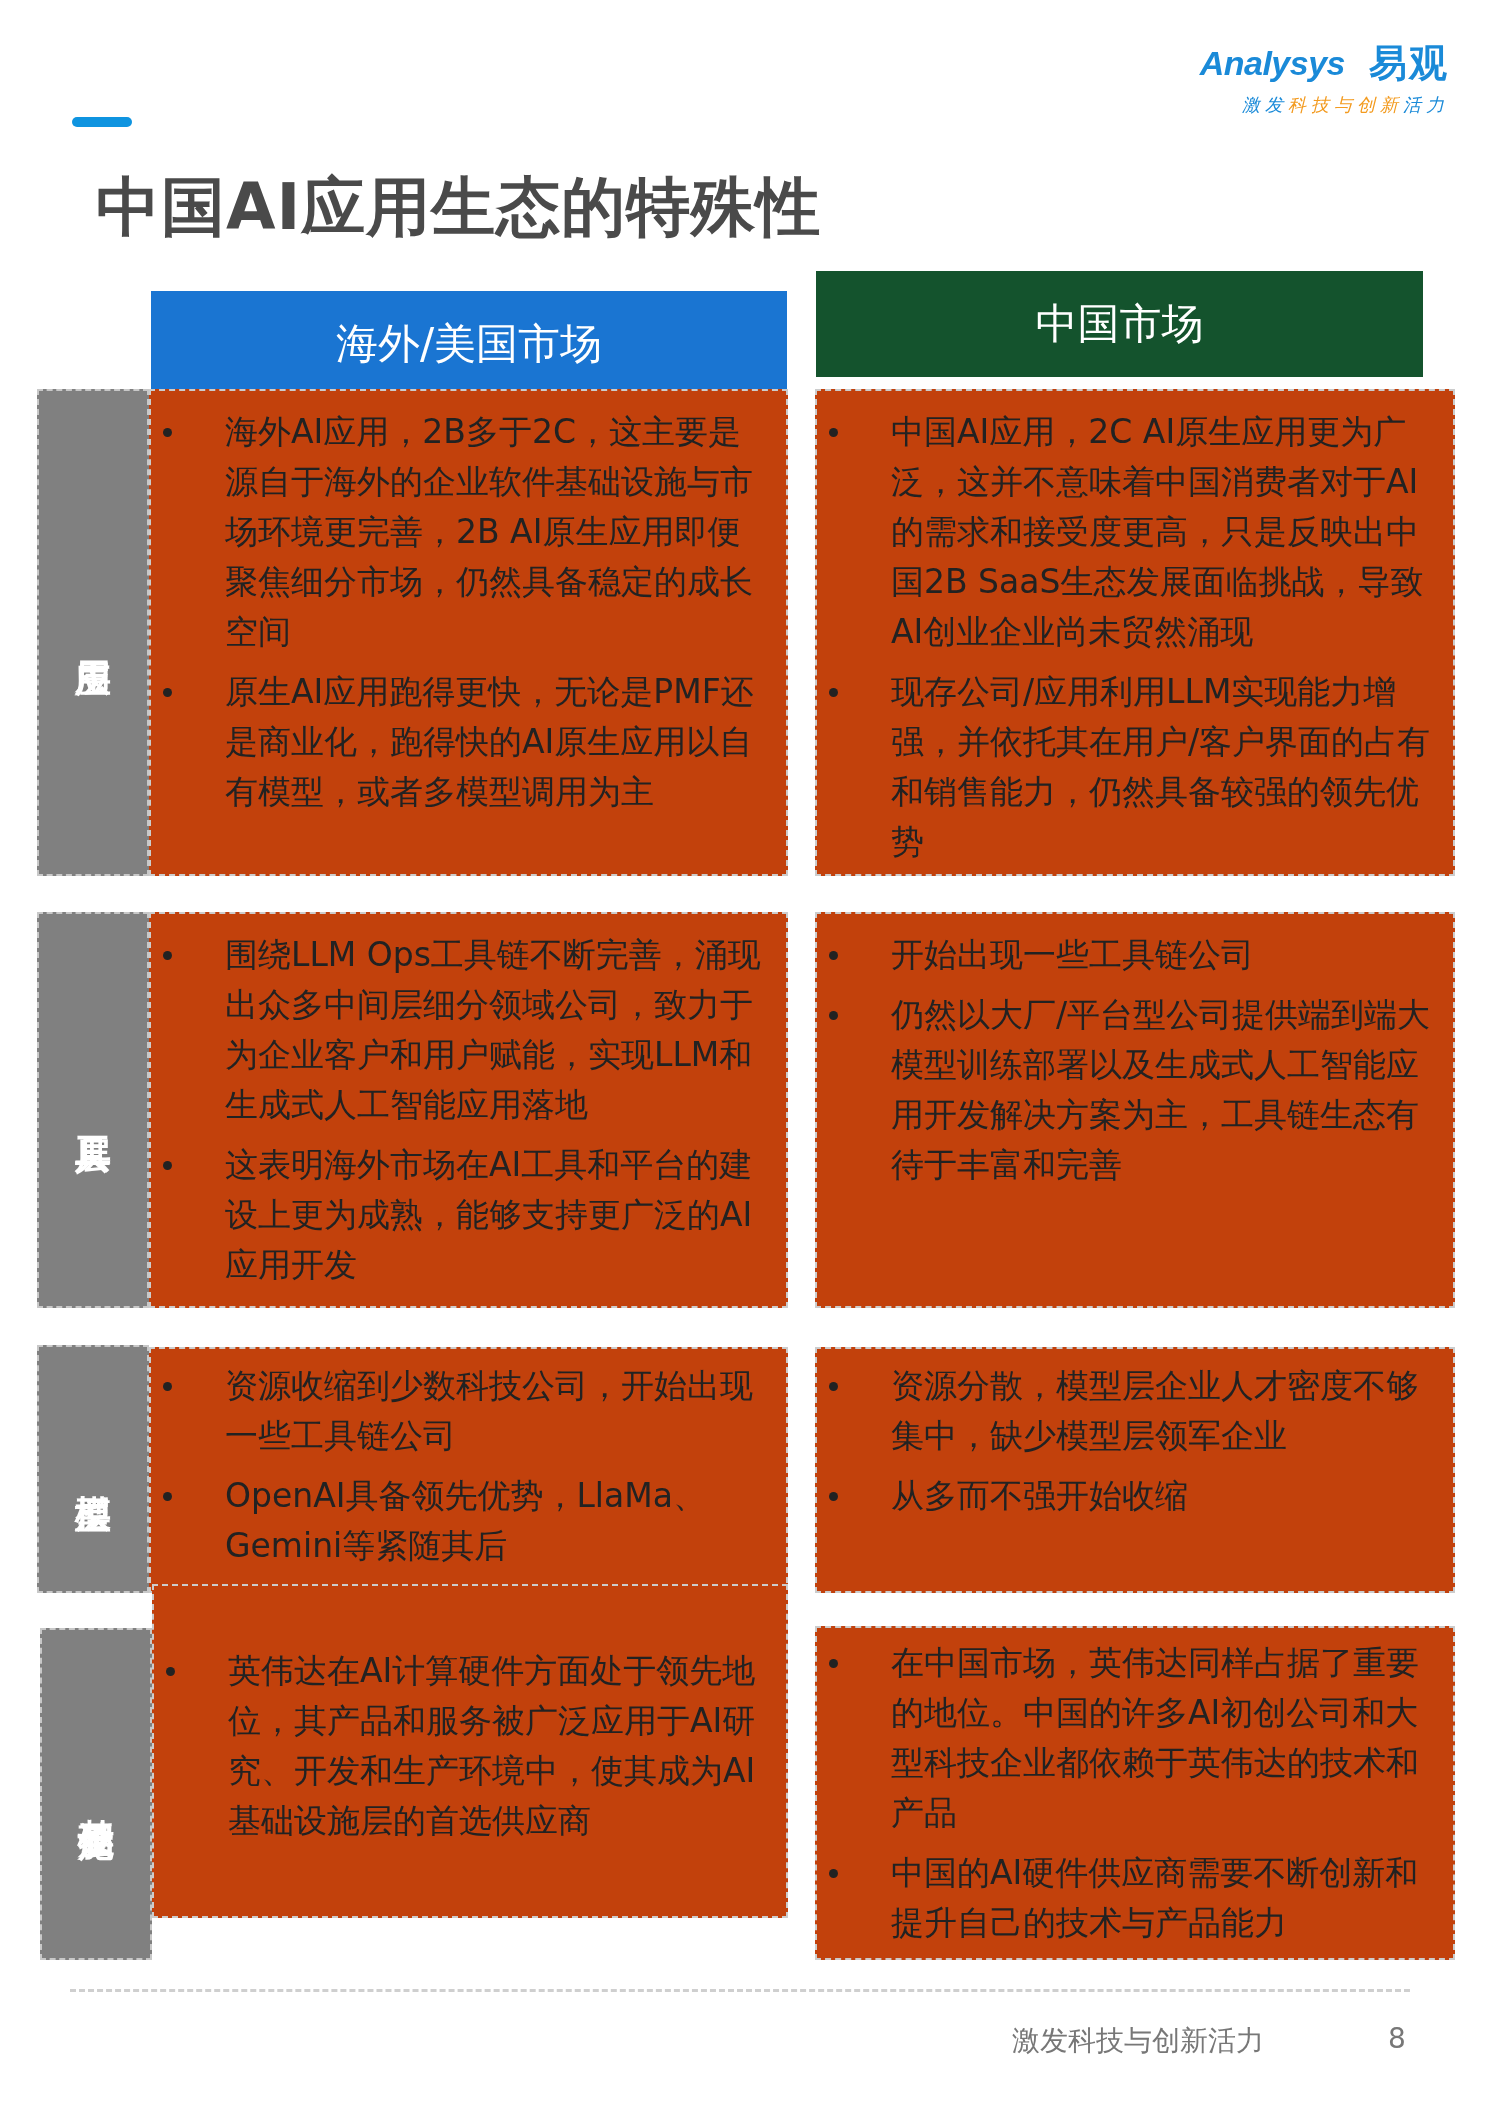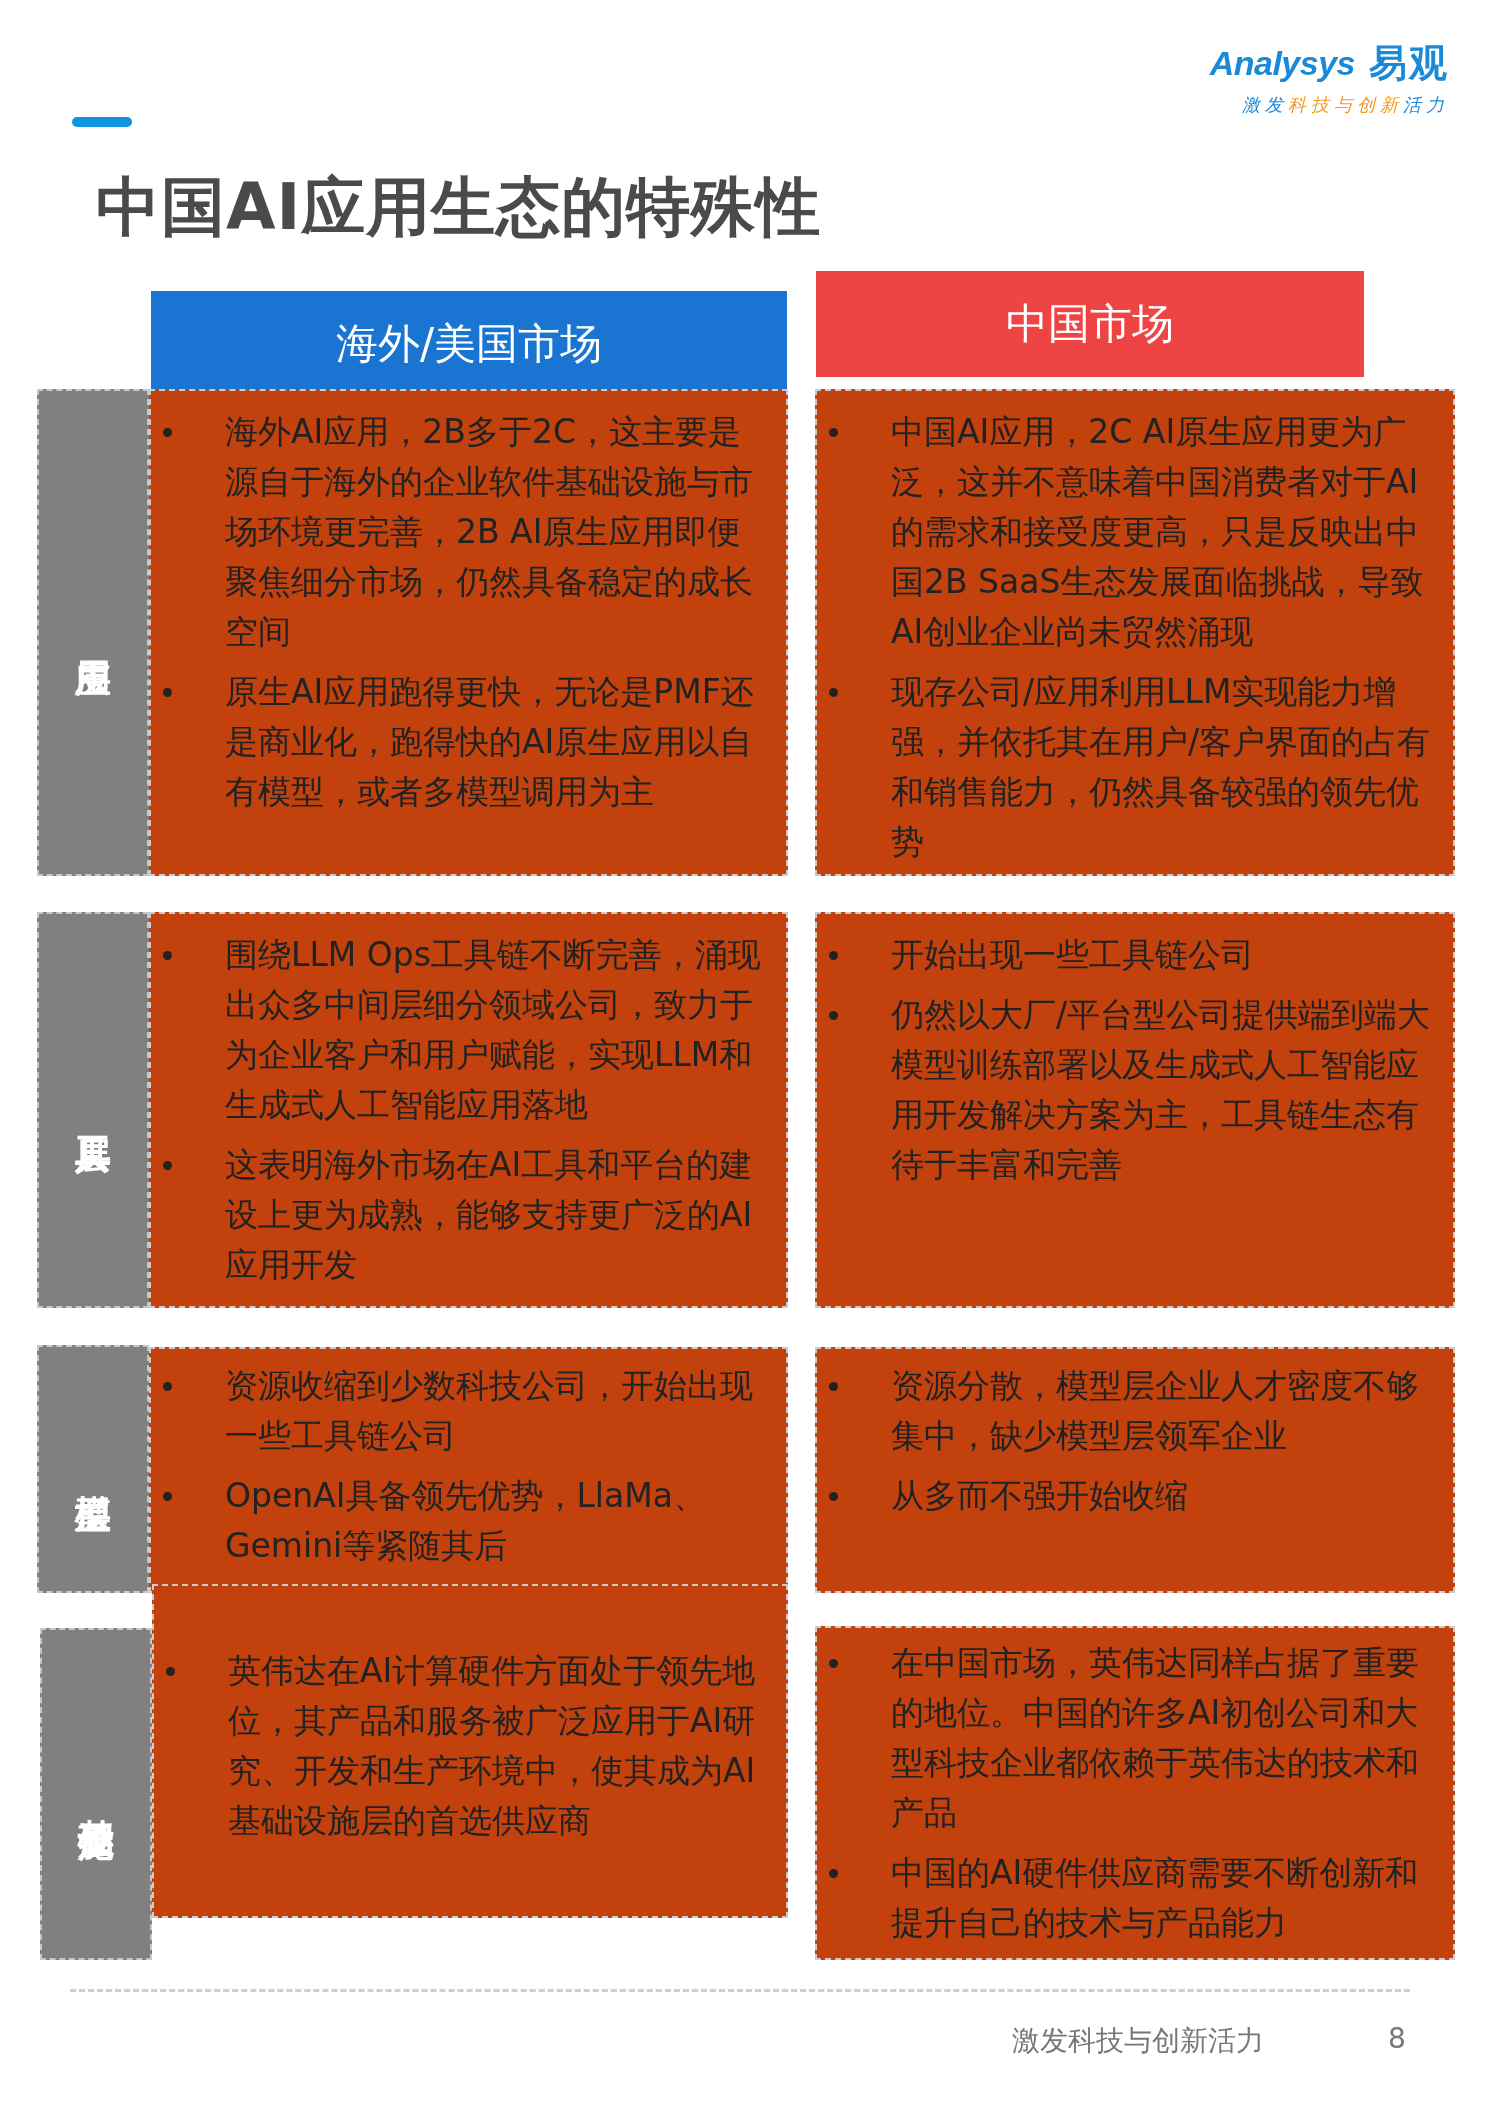--- a/index.html
+++ b/index.html
@@ -3,21 +3,21 @@
 <meta charset="utf-8">
 <style>
   html, body { margin: 0; padding: 0; background: #ffffff; }
   body {
     width: 1489px; height: 2105px; position: relative; overflow: hidden;
     font-family: "DejaVu Sans", "Liberation Sans", sans-serif;
     color: #222222;
   }
   
   .logo { position: absolute; right: 40px; top: 38px; text-align: right; }
-  .logo-main { display: flex; align-items: center; justify-content: flex-end; gap: 14px; }
+  .logo-main { display: flex; align-items: center; justify-content: flex-end; gap: 24px; }
   .logo-word {
     font-family: "Liberation Sans", sans-serif; font-style: italic; font-weight: bold;
     font-size: 34px; color: #1a8ad8; letter-spacing: -0.5px;
   }
   .logo-cn { font-weight: bold; font-size: 38px; color: #1a8ad8; letter-spacing: 2px; }
   .logo-tag { margin-top: 4px; font-size: 18px; letter-spacing: 5px; font-style: italic; }
   .logo-tag .blue { color: #1a8ad8; }
   .logo-tag .orange { color: #f39a1e; }
 
   
@@ -30,21 +30,21 @@
     font-size: 64px; font-weight: bold; color: #4a4a4a; letter-spacing: 1px;
   }
 
   
   .col-header {
     position: absolute; top: 271px; height: 106px;
     color: #ffffff; font-size: 42px;
     display: flex; align-items: center; justify-content: center;
   }
   .col-header.overseas { left: 151px; width: 636px; background: #1a75d2; margin-top: 20px; }
-  .col-header.china { left: 816px; width: 548px; background: #ef4444; }
+  .col-header.china { left: 816px; width: 607px; background: #14532d; }
 
   
   .row-label {
     position: absolute; left: 37px; width: 112px;
     background: #808080; border: 2px dashed #c8c8c8; box-sizing: border-box;
     display: flex; align-items: center; justify-content: center;
   }
   .row-label-text {
     color: #ffffff; font-weight: bold; font-size: 36px;
     writing-mode: vertical-rl; text-orientation: upright; letter-spacing: 2px;

